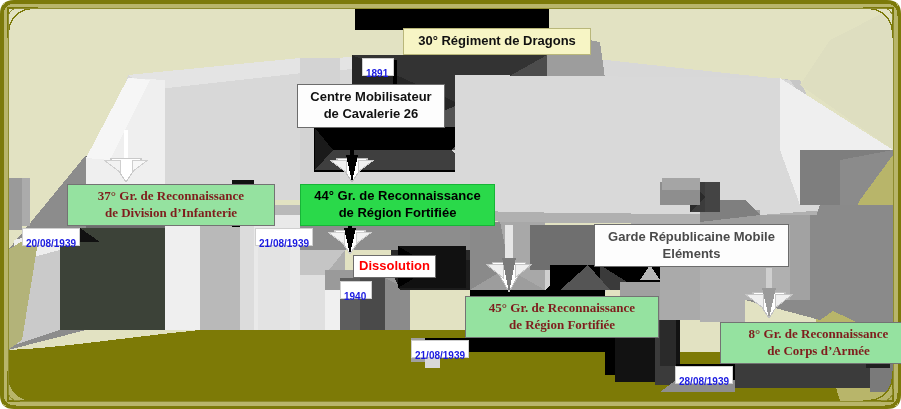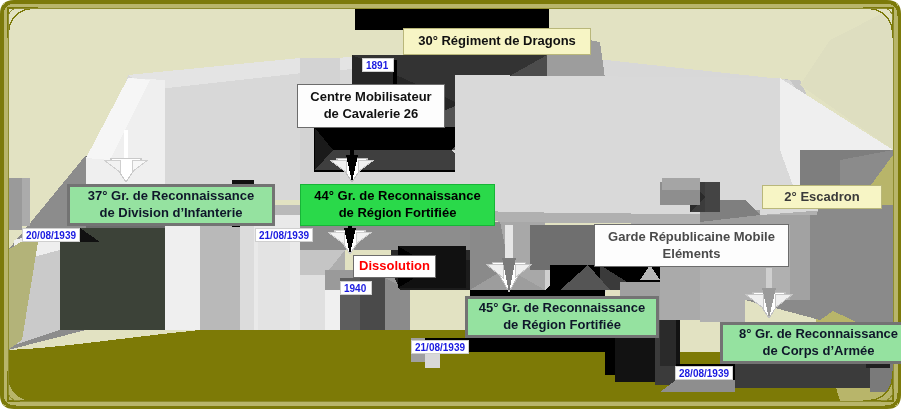--- a/index.html
+++ b/index.html
@@ -34,36 +34,36 @@
   }
   .node.yellow.small{font-size:13px;color:#3a3a3a;font-weight:bold;}
   .node.white{
     background:#fdfdfd;border:1px solid #6c6c6c;color:#111;
   }
   .node.white.grey-text{color:#4a4a4a;}
   .node.greenbright{
     background:#2ad94a;border:1px solid #17b537;color:#000;
   }
   .node.greenlight{
-    background:#95e2a0;border:3px solid #737373;color:#0f172a;
+    background:#95e2a0;border:1px solid #737373;color:#7f1d1d;font-family:Liberation Serif, serif;
   }
   .node.diss{
     background:#ffffff;border:1px solid #6c6c6c;color:#ff0000;
     font-size:13px;
   }
 
   
   .datetag{
     position:absolute;
     background:#ffffff;
     color:#1a1ae0;
     font-size:10px;
     font-weight:bold;
     line-height:13px;
-    padding:0 3px;
+    padding:8px 3px;
     border:1px solid #cfcfcf;
     box-sizing:border-box;
     height:14px;
     z-index:25;
     font-family:"Liberation Sans", sans-serif;
   }
 </style>
 </head>
 <body>
 
@@ -296,23 +296,20 @@
   <div class="node greenlight" style="left:22px;top:184px;width:208px;height:42px;">
     <span>37° Gr. de Reconnaissance
 de Division d’Infanterie</span>
   </div>
 
   <div class="node greenbright" style="left:255px;top:184px;width:195px;height:42px;">
     <span>44° Gr. de Reconnaissance
 de Région Fortifiée</span>
   </div>
 
-  <div class="node yellow small" style="left:717px;top:185px;width:120px;height:24px;">
-    <span>2° Escadron</span>
-  </div>
 
   <div class="node white grey-text" style="left:549px;top:224px;width:195px;height:43px;">
     <span>Garde Républicaine Mobile
 Eléments</span>
   </div>
 
   <div class="node diss" style="left:308px;top:255px;width:83px;height:23px;justify-content:center;">
     <span>Dissolution</span>
   </div>
 

